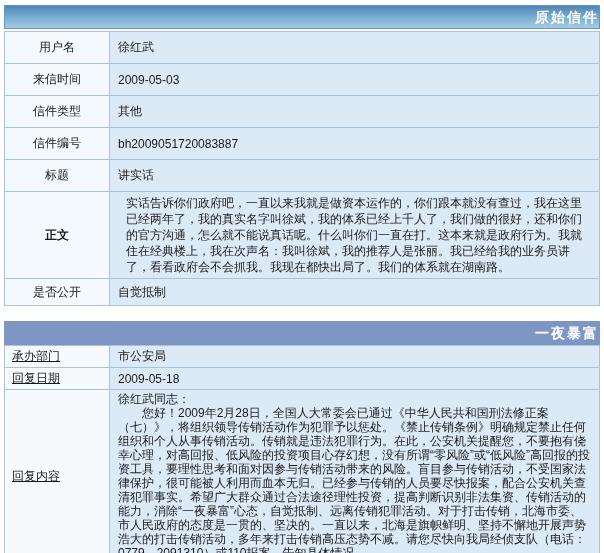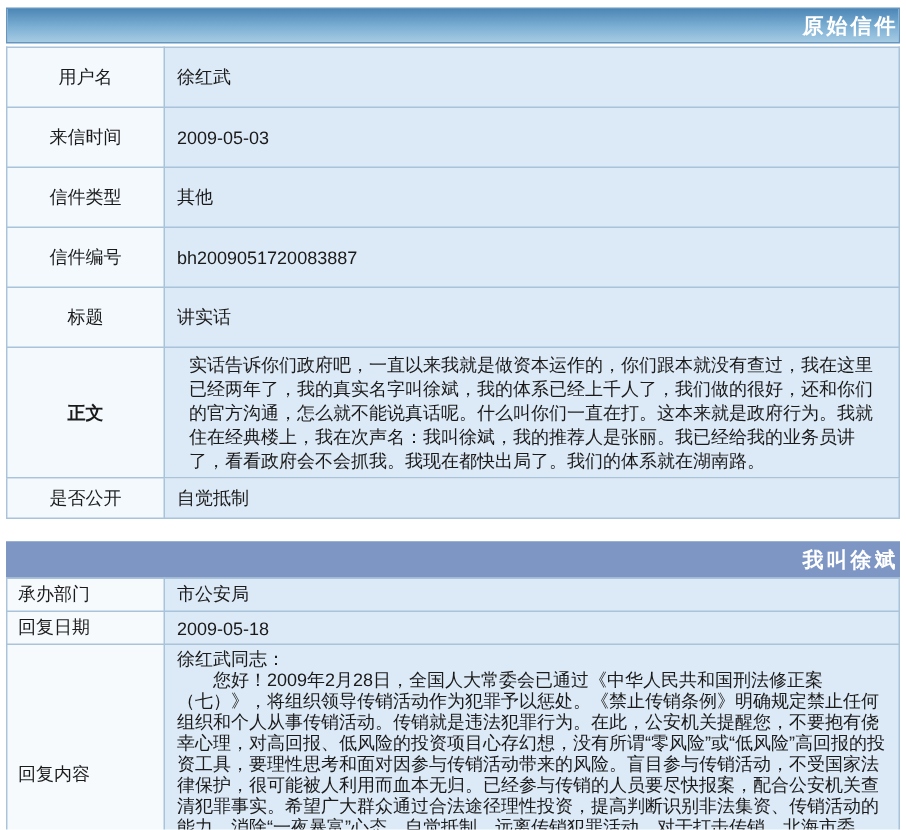--- a/index.html
+++ b/index.html
@@ -33,24 +33,24 @@
   td {
     border: 1px solid #a9c3da;
     font-size: 12px;
     padding: 2px 8px;
     vertical-align: middle;
     word-break: break-all;
     overflow: hidden;
   }
   .lbl { width: 105px; background: #f3f9fd; }
   .t1 .lbl { text-align: center; }
-  .t2 .lbl { text-align: left; padding-left: 7px; background: #f6fafd; }
+  .t2 .lbl { text-align: left; padding-left: 7px; background: #f6fafd; text-decoration: underline; }
   .val { background: #dce9f6; }
 
-  .t1 tr.r-single { height: 40px; }
+  .t1 tr.r-single { height: 32px; }
   .t1 tr.r-last   { height: 27px; margin-top: 38px; }
   .t1 tr.r-body   { height: 72px; }
   .t1 .body-cell  { line-height: 16px; padding: 3px 16px; vertical-align: top; }
   .t1 .r-body .lbl { vertical-align: middle; font-weight: bold; }
 
   .t2 tr.r-dept  { height: 22px; }
   .t2 tr.r-date  { height: 19px; }
   .t2 tr.r-reply { height: 170px; }
   .t2 .reply-cell {
     line-height: 14px; padding: 2px 8px;
@@ -93,21 +93,21 @@
         </tr>
         <tr class="r-last">
           <td class="lbl">是否公开</td>
           <td class="val">自觉抵制</td>
         </tr>
       </tbody>
     </table>
   </div>
 
   <div class="section">
-    <div class="hdr hdr-flat">我叫徐斌</div>
+    <div class="hdr hdr-flat">一夜暴富</div>
     <table class="t2">
       <tbody>
         <tr class="r-dept">
           <td class="lbl">承办部门</td>
           <td class="val">市公安局</td>
         </tr>
         <tr class="r-date">
           <td class="lbl">回复日期</td>
           <td class="val">2009-05-18</td>
         </tr>

